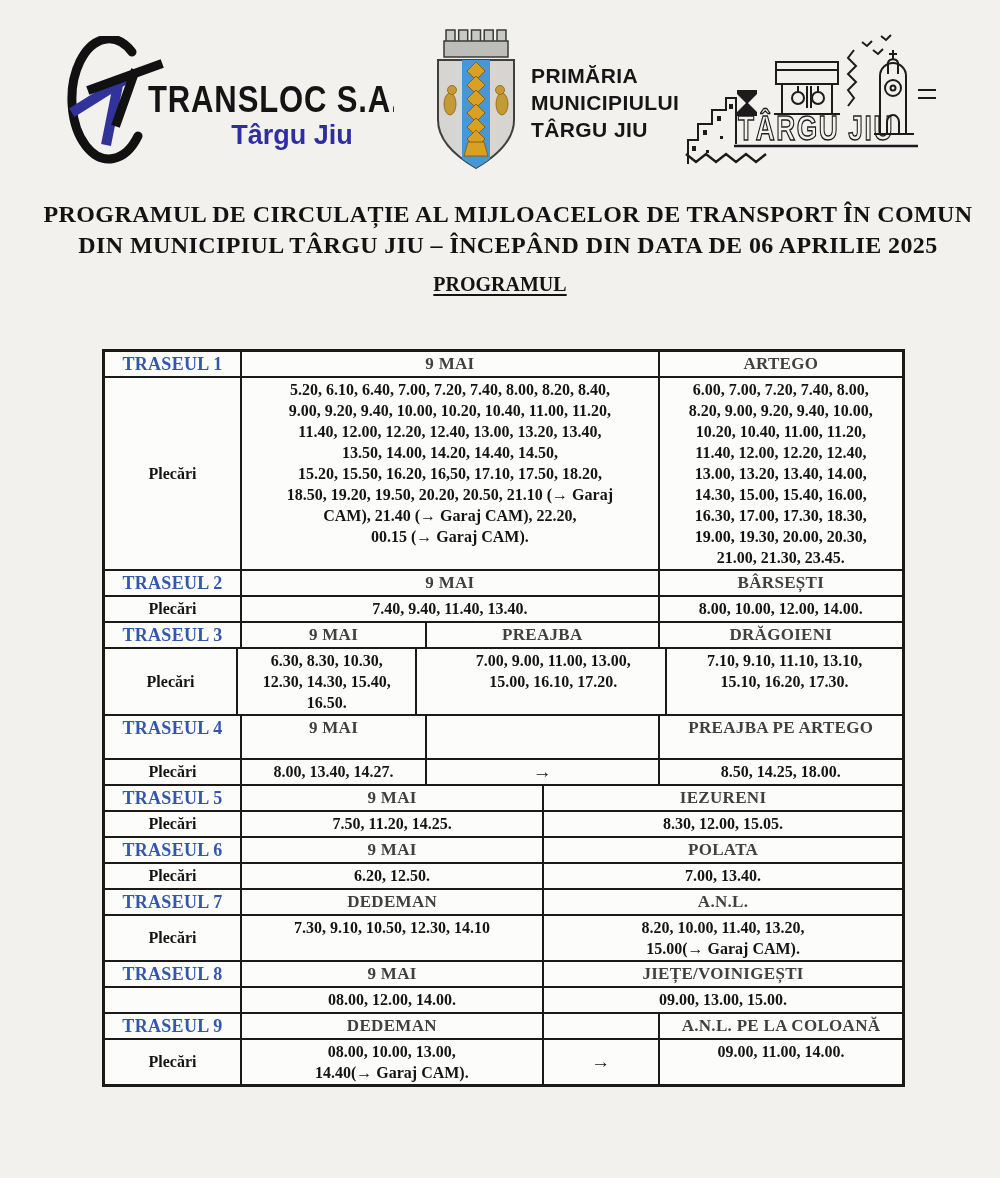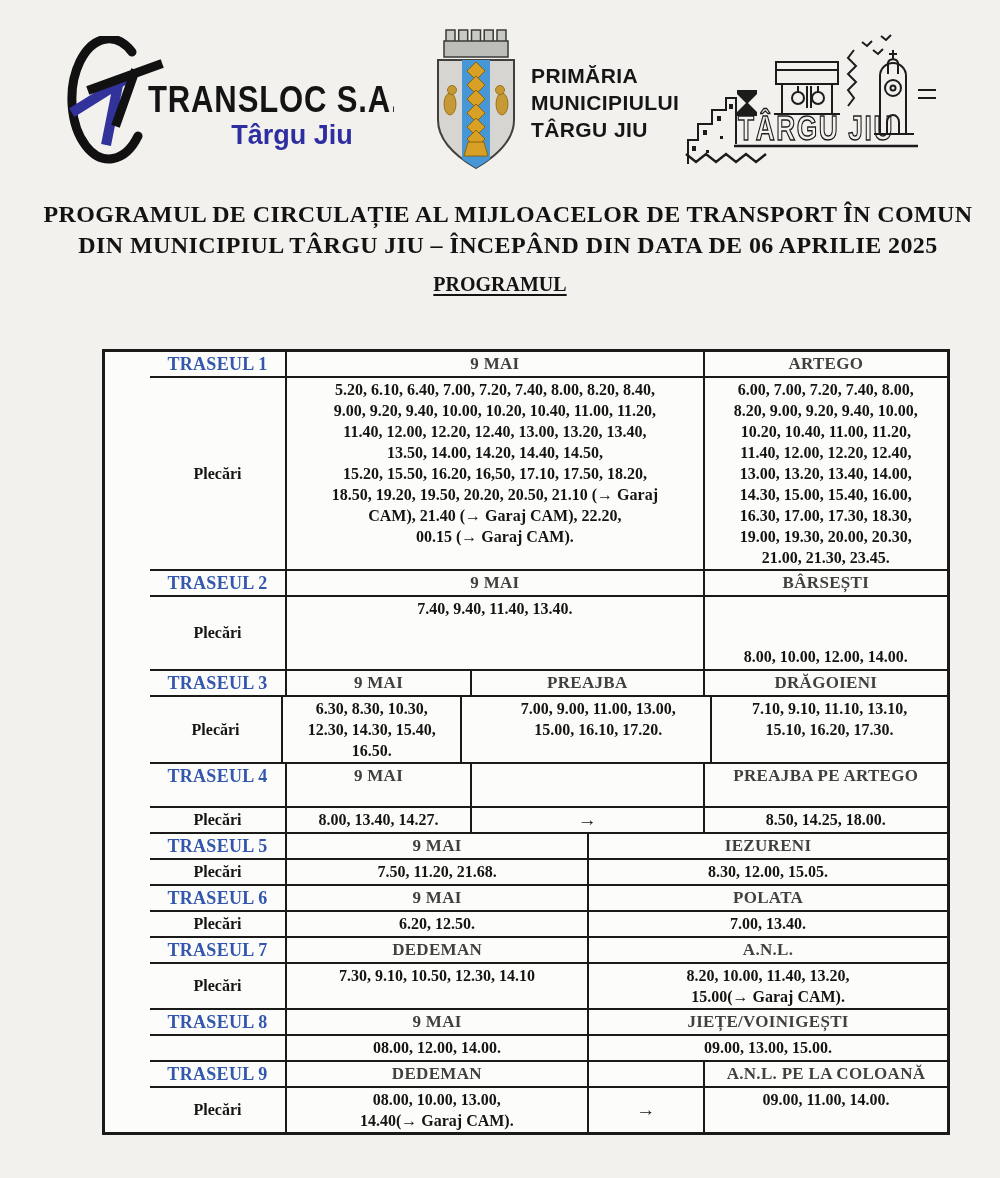--- a/index.html
+++ b/index.html
@@ -27,21 +27,21 @@
   }
   #subtitle{
     position:absolute;left:0;top:273px;width:1000px;text-align:center;
     font-weight:bold;font-size:20px;color:#131313;
   }
   #subtitle span{text-decoration:underline;text-decoration-thickness:2px;text-underline-offset:3px;}
 
   
   #schedule-table{
     position:absolute;left:102px;top:349px;width:797px;
-    border:3px solid #1a1a19;background:#fcfcfa;padding-left:45px;
+    border:3px solid #1a1a19;background:#fcfcfa;
   }
   .t-row{display:flex;border-bottom:2px solid #1a1a19;align-items:stretch;}
   .t-row:last-child{border-bottom:none;}
   .cell{
     box-sizing:border-box;border-right:2px solid #1a1a19;
     display:flex;justify-content:center;
     padding:1px 5px;text-align:center;
   }
   .cell:last-child{border-right:none;}
   .head-row .cell{align-items:center;min-height:24px;}
@@ -211,21 +211,21 @@
 21.00, 21.30, 23.45.</div>
     </div>
     <div class="t-row head-row">
       <div class="cell route-cell" style="width: 17.2%;">TRASEUL 2</div>
       <div class="cell sect-cell" style="width: 52.4%;">9 MAI</div>
       <div class="cell sect-cell" style="width: 30.4%;">BÂRSEȘTI</div>
     </div>
     <div class="t-row data-row">
       <div class="cell label-cell" style="width: 17.2%;">Plecări</div>
       <div class="cell times-cell" style="width: 52.4%;">7.40, 9.40, 11.40, 13.40.</div>
-      <div class="cell times-cell" style="width: 30.4%; margin-top: 48px;">8.00, 10.00, 12.00, 14.00.</div>
+      <div class="cell times-cell" style="width: 30.4%;">8.00, 10.00, 12.00, 14.00.</div>
     </div>
     <div class="t-row head-row">
       <div class="cell route-cell" style="width: 17.2%;">TRASEUL 3</div>
       <div class="cell sect-cell" style="width: 23.2%;">9 MAI</div>
       <div class="cell sect-cell" style="width: 29.2%;">PREAJBA</div>
       <div class="cell sect-cell" style="width: 30.4%;">DRĂGOIENI</div>
     </div>
     <div class="t-row data-row">
       <div class="cell label-cell" style="width: 17.2%;">Plecări</div>
       <div class="cell times-cell" style="width: 23.2%;">6.30, 8.30, 10.30,
@@ -248,21 +248,21 @@
       <div class="cell arrow-cell" style="width: 29.2%;">→</div>
       <div class="cell times-cell" style="width: 30.4%;">8.50, 14.25, 18.00.</div>
     </div>
     <div class="t-row head-row">
       <div class="cell route-cell" style="width: 17.2%;">TRASEUL 5</div>
       <div class="cell sect-cell" style="width: 37.9%;">9 MAI</div>
       <div class="cell sect-cell" style="width: 44.9%; border-radius: 12px;">IEZURENI</div>
     </div>
     <div class="t-row data-row">
       <div class="cell label-cell" style="width: 17.2%;">Plecări</div>
-      <div class="cell times-cell" style="width: 37.9%;">7.50, 11.20, 21.68.</div>
+      <div class="cell times-cell" style="width: 37.9%;">7.50, 11.20, 14.25.</div>
       <div class="cell times-cell" style="width: 44.9%;">8.30, 12.00, 15.05.</div>
     </div>
     <div class="t-row head-row">
       <div class="cell route-cell" style="width: 17.2%;">TRASEUL 6</div>
       <div class="cell sect-cell" style="width: 37.9%;">9 MAI</div>
       <div class="cell sect-cell" style="width: 44.9%;">POLATA</div>
     </div>
     <div class="t-row data-row">
       <div class="cell label-cell" style="width: 17.2%;">Plecări</div>
       <div class="cell times-cell" style="width: 37.9%;">6.20, 12.50.</div>

